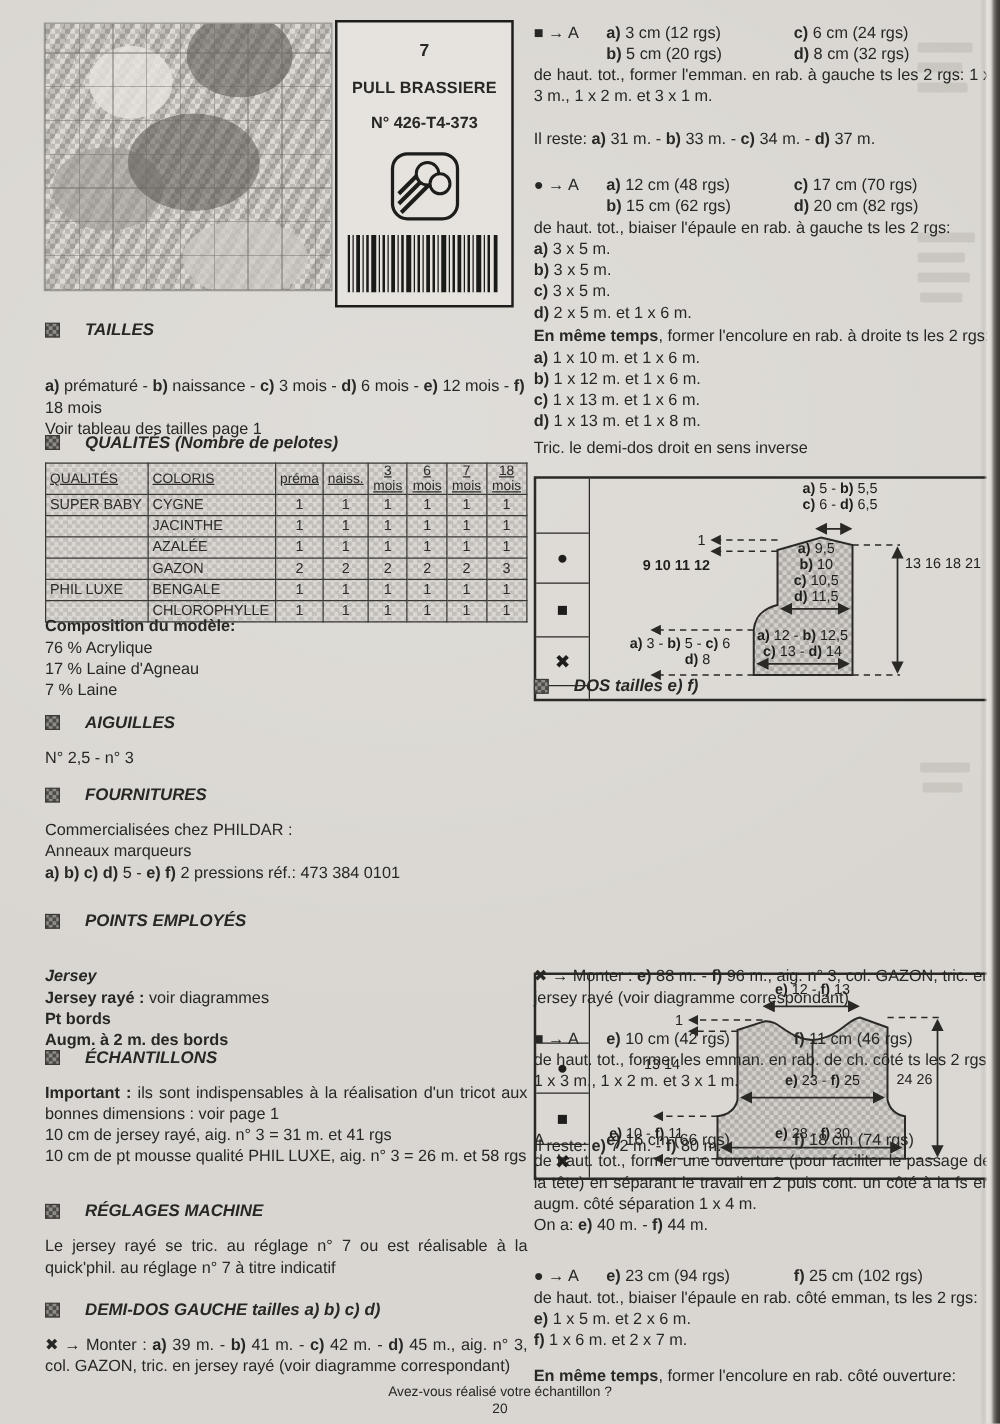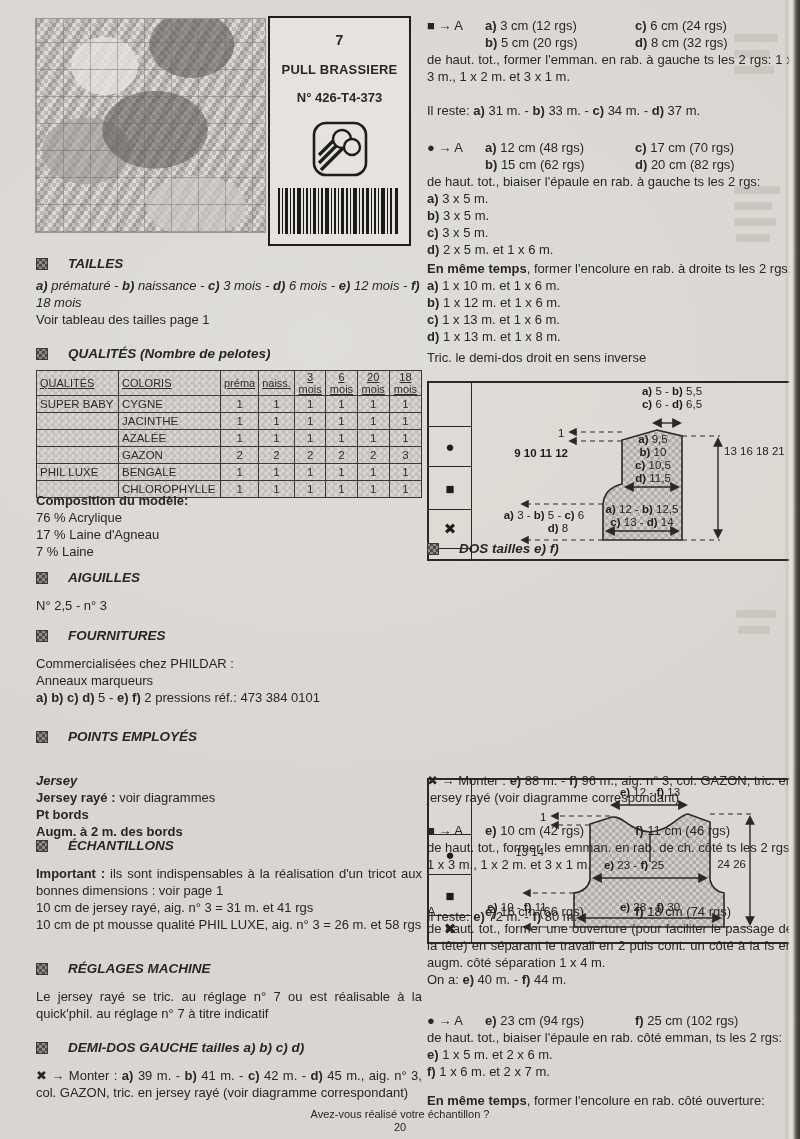--- a/index.html
+++ b/index.html
@@ -149,21 +149,21 @@
           </g>
         </svg>
       </div>
     </div>
 
     <div class="blk" style="top:256px;">
       <div class="sec-h">
         <span class="sec-ico"></span>
         <span>TAILLES</span>
       </div>
-      <div class="txt" style="margin-top:6px;font-style:italic;"><b>a)</b> prématuré - <b>b)</b> naissance - <b>c)</b> 3 mois - <b>d)</b> 6 mois - <b>e)</b> 12 mois - <b>f)</b> 18 mois</div>
+      <div class="txt" style="margin-top:29px;"><b>a)</b> prématuré - <b>b)</b> naissance - <b>c)</b> 3 mois - <b>d)</b> 6 mois - <b>e)</b> 12 mois - <b>f)</b> 18 mois</div>
       <div class="txt">Voir tableau des tailles page 1</div>
     </div>
 
     <div class="blk" style="top:346px;">
       <div class="sec-h">
         <span class="sec-ico"></span>
         <span>QUALITÉS (Nombre de pelotes)</span>
       </div>
       <table class="q" style="margin-top:9px;">
         <colgroup>
@@ -177,21 +177,21 @@
             <col>
           </colgroup>
         <thead>
             <tr>
               <th class="tl">QUALITÉS</th>
               <th class="tl">COLORIS</th>
               <th>préma</th>
               <th>naiss.</th>
               <th>3 mois</th>
               <th>6 mois</th>
-              <th>20 mois</th>
+              <th>7 mois</th>
               <th>18 mois</th>
             </tr>
           </thead>
         <tbody>
             <tr>
               <td class="tl">SUPER BABY</td>
               <td class="tl">CYGNE</td>
               <td>1</td>
               <td>1</td>
               <td>1</td>
@@ -447,21 +447,21 @@
           <line x1="238" y1="34" x2="280" y2="34" stroke="#2a2926" stroke-width="1.2" stroke-dasharray="5 4"></line>
           <line x1="252" y1="147" x2="280" y2="147" stroke="#2a2926" stroke-width="1.2" stroke-dasharray="5 4"></line>
           <line x1="278" y1="37" x2="278" y2="144" stroke="#2a2926" stroke-width="1.4" marker-start="url(#ar2)" marker-end="url(#ar2)"></line>
           <line x1="122" y1="98" x2="234" y2="98" stroke="#2a2926" stroke-width="1.4" marker-start="url(#ar2)" marker-end="url(#ar2)"></line>
           <line x1="106" y1="138" x2="248" y2="138" stroke="#2a2926" stroke-width="1.4" marker-start="url(#ar2)" marker-end="url(#ar2)"></line>
         </svg>
         <div class="dlbl ctr" style="left:178px;top:6px;"><b>e)</b> 12 - <b>f)</b> 13</div>
         <div class="dlbl" style="left:68px;top:31px;">1</div>
         <div class="dlbl rgt pre" style="left:72px;top:66px;text-align:right;">13
 14</div>
-        <div class="dlbl ctr" style="left:162px;top:79px;"><b>e)</b> 23  - <b>f)</b> 25</div>
+        <div class="dlbl ctr" style="left:186px;top:79px;"><b>e)</b> 23  - <b>f)</b> 25</div>
         <div class="dlbl ctr" style="left:178px;top:121px;"><b>e)</b> 28 - <b>f)</b> 30</div>
         <div class="dlbl ctr" style="left:45px;top:121px;"><b>e)</b> 10 - <b>f)</b> 11</div>
         <div class="dlbl rgt pre" style="left:274px;top:78px;text-align:right;">24
 26</div>
       </div>
     </div>
 
     <div class="blk txt just" style="top:772px;">✖ → Monter : <b>e)</b> 88 m. - <b>f)</b> 96 m., aig. n° 3, col. GAZON, tric. en jersey rayé (voir diagramme correspondant)</div>
 
     <div class="blk" style="top:822px;">

